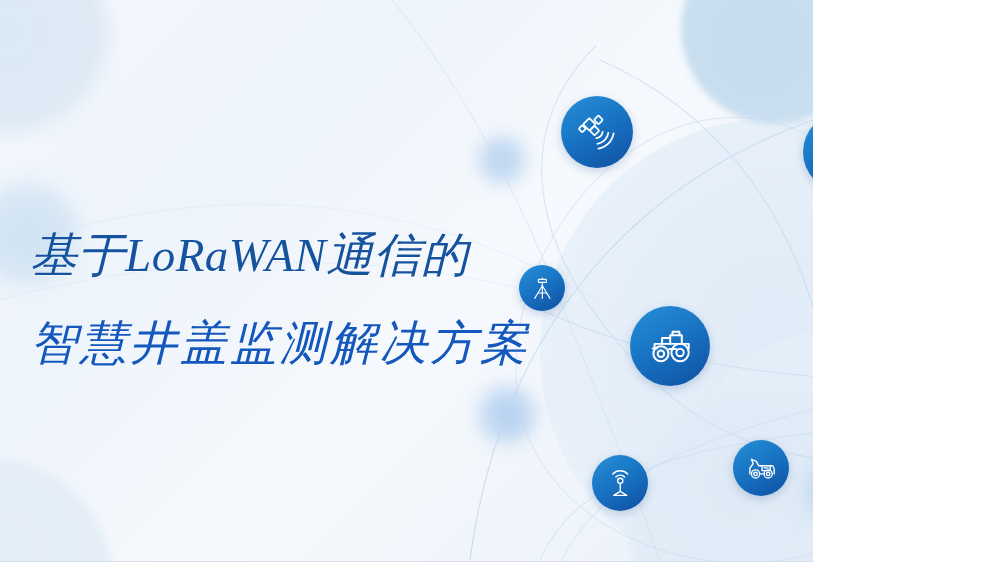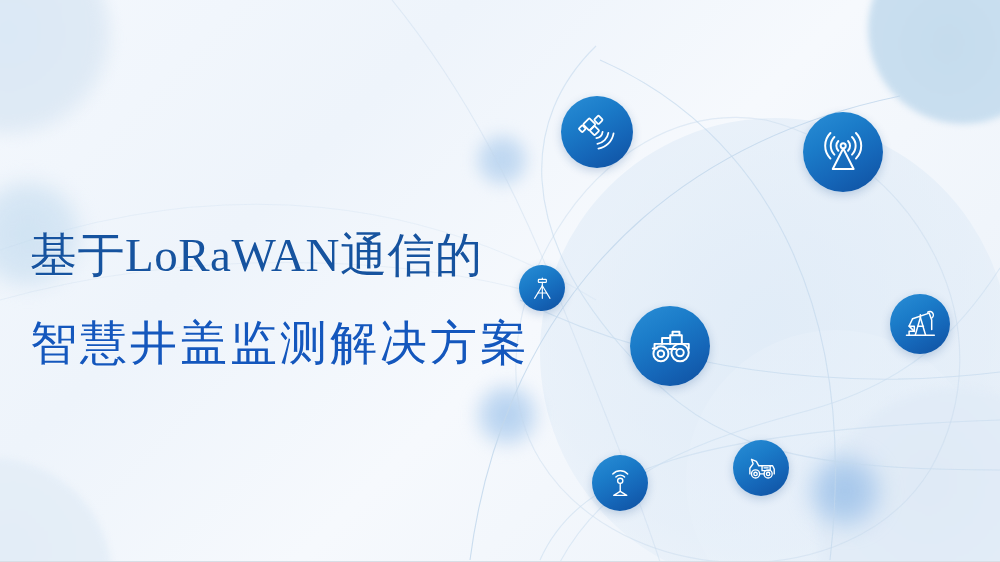--- a/index.html
+++ b/index.html
@@ -7,26 +7,27 @@
     margin: 0;
     padding: 0;
     background: #ffffff;
   }
   body {
     font-family: "Liberation Sans", sans-serif;
   }
 
   #slide {
     position: relative;
-    width: 1000px;
+    width: 813px;
     height: 562px;
     overflow: hidden;
     background: linear-gradient(135deg, #f4f8fd 0%, #eef4fb 30%, #f6f9fd 55%, #eaf1f9 100%);
     box-sizing: border-box;
     border-bottom: 1px solid #d8dee6;
+    font-style: italic;
   }
 
   
   .blob {
     position: absolute;
     border-radius: 50%;
     pointer-events: none;
   }
   .blob-tl {
     left: -82px; top: -58px;

